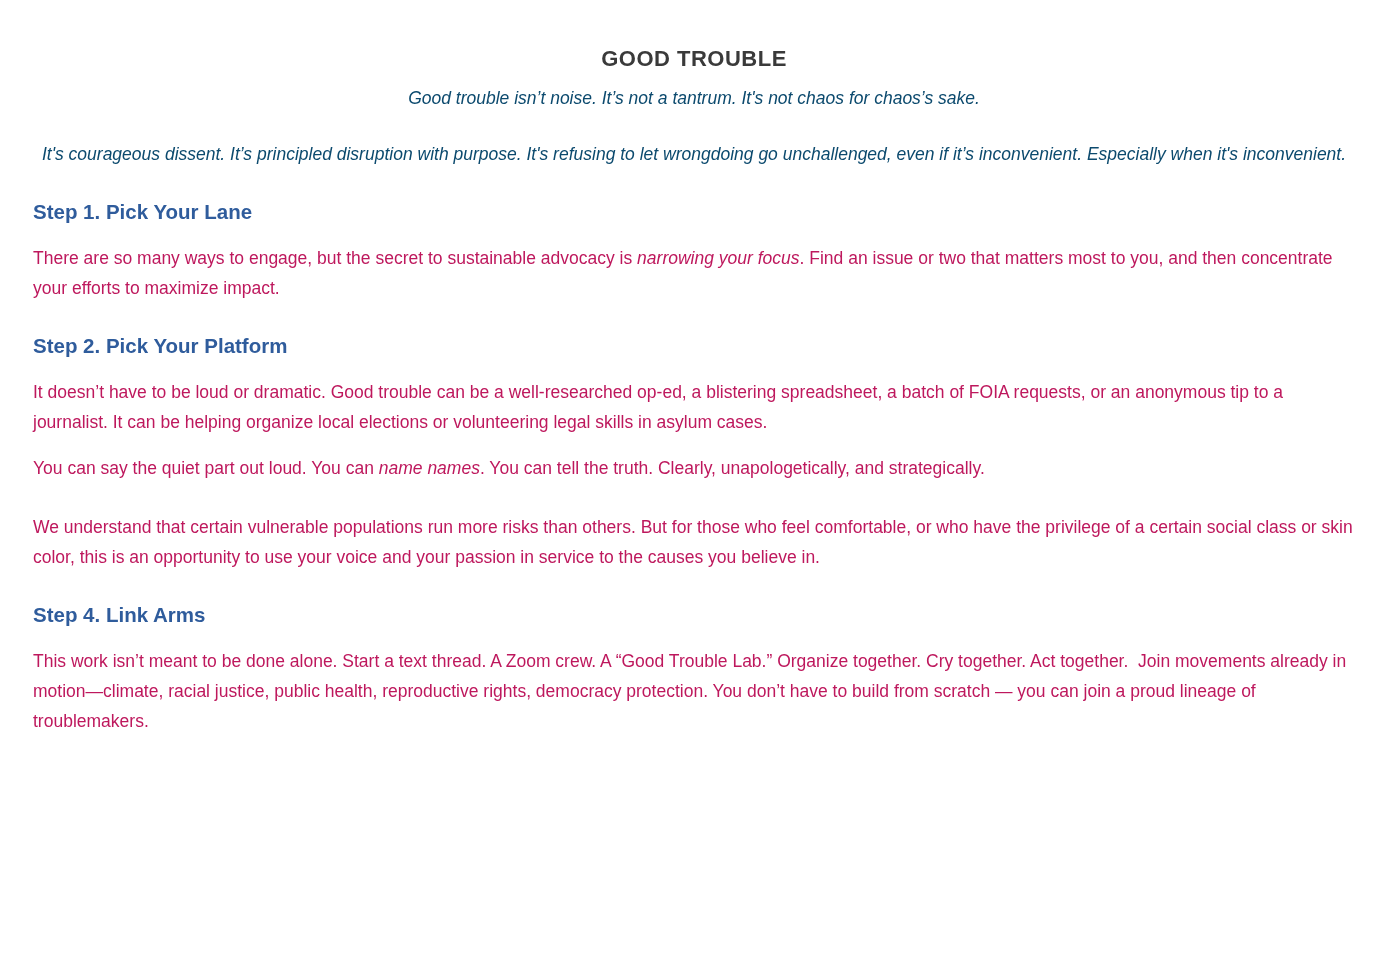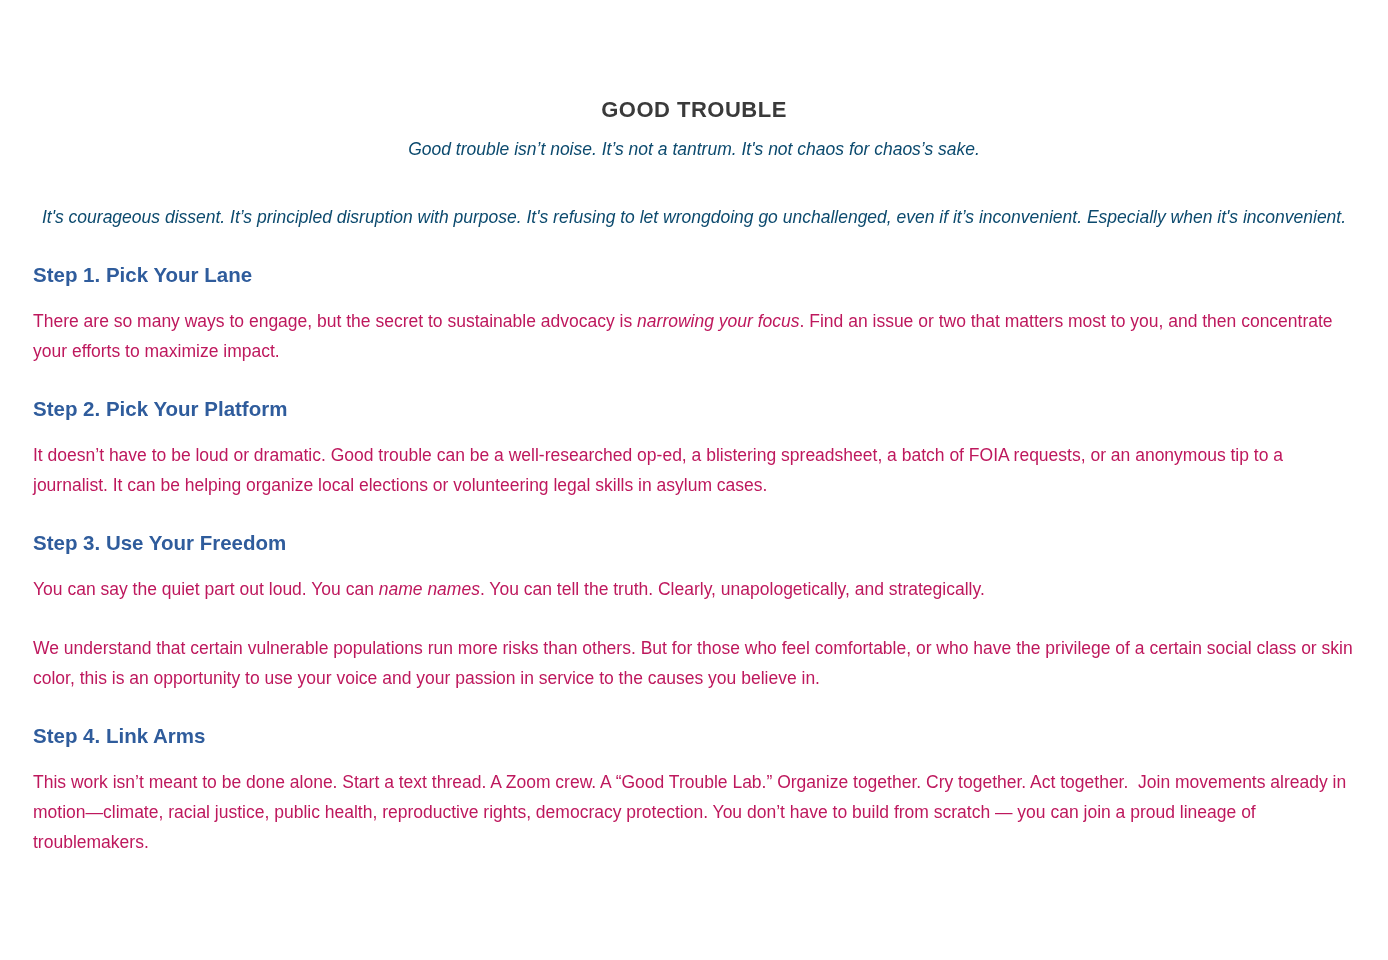--- a/index.html
+++ b/index.html
@@ -4,21 +4,21 @@
 <style>
   html, body {
     margin: 0;
     padding: 0;
     background: #ffffff;
   }
   .doc {
     width: 1388px;
     height: 960px;
     box-sizing: border-box;
-    padding: 96px 33px 0 33px;
+    padding: 45px 33px 0 33px;
     font-family: "Liberation Sans", sans-serif;
     color: #3d3d3d;
     background: #ffffff;
     overflow: hidden;
   }
   h1.doc-title {
     margin: 0;
     font-size: 22px;
     line-height: 27px;
     font-weight: 700;
@@ -27,21 +27,21 @@
     letter-spacing: 0.5px;
   }
   p.intro {
     color: #0c4a6e;
     font-style: italic;
     text-align: center;
     font-size: 17.5px;
     line-height: 30px;
   }
   p.intro-1 { margin: 11px 0 0 0; }
-  p.intro-2 { margin: 38px 0 0 0; }
+  p.intro-2 { margin: 26px 0 0 0; }
   h2.step-heading {
     margin: 28px 0 0 0;
     font-size: 20.5px;
     line-height: 30px;
     font-weight: 700;
     color: #2f5c9c;
   }
   p.body-para {
     margin: 16px 0 0 0;
     font-size: 17.5px;
@@ -67,21 +67,20 @@
     <h2 class="step-heading">Step 1. Pick Your Lane</h2>
     <p class="body-para"><span>There are so many ways to engage, but the secret to sustainable advocacy is </span><em>narrowing your focus</em><span>. Find an issue or two that matters most to you, and then concentrate your efforts to maximize impact.</span></p>
   </section>
 
   <section>
     <h2 class="step-heading">Step 2. Pick Your Platform</h2>
     <p class="body-para"><span>It doesn’t have to be loud or dramatic. Good trouble can be a well-researched op-ed, a blistering spreadsheet, a batch of FOIA requests, or an anonymous tip to a journalist. It can be helping organize local elections or volunteering legal skills in asylum cases.</span></p>
   </section>
 
   <section>
-    <h2 class="step-heading">Step 3. Use Your Freedom</h2>
     <p class="body-para"><span>You can say the quiet part out loud. You can </span><em>name names</em><span>. You can tell the truth. Clearly, unapologetically, and strategically.</span></p>
     <p class="body-para"><span>We understand that certain vulnerable populations run more risks than others. But for those who feel comfortable, or who have the privilege of a certain social class or skin color, this is an opportunity to use your voice and your passion in service to the causes you believe in.</span></p>
   </section>
 
   <section>
     <h2 class="step-heading">Step 4. Link Arms</h2>
     <p class="body-para"><span>This work isn’t meant to be done alone. Start a text thread. A Zoom crew. A “Good Trouble Lab.” Organize together. Cry together. Act together.  Join movements already in motion—climate, racial justice, public health, reproductive rights, democracy protection. You don’t have to build from scratch — you can join a proud lineage of troublemakers.</span></p>
   </section>
 
 </main>

